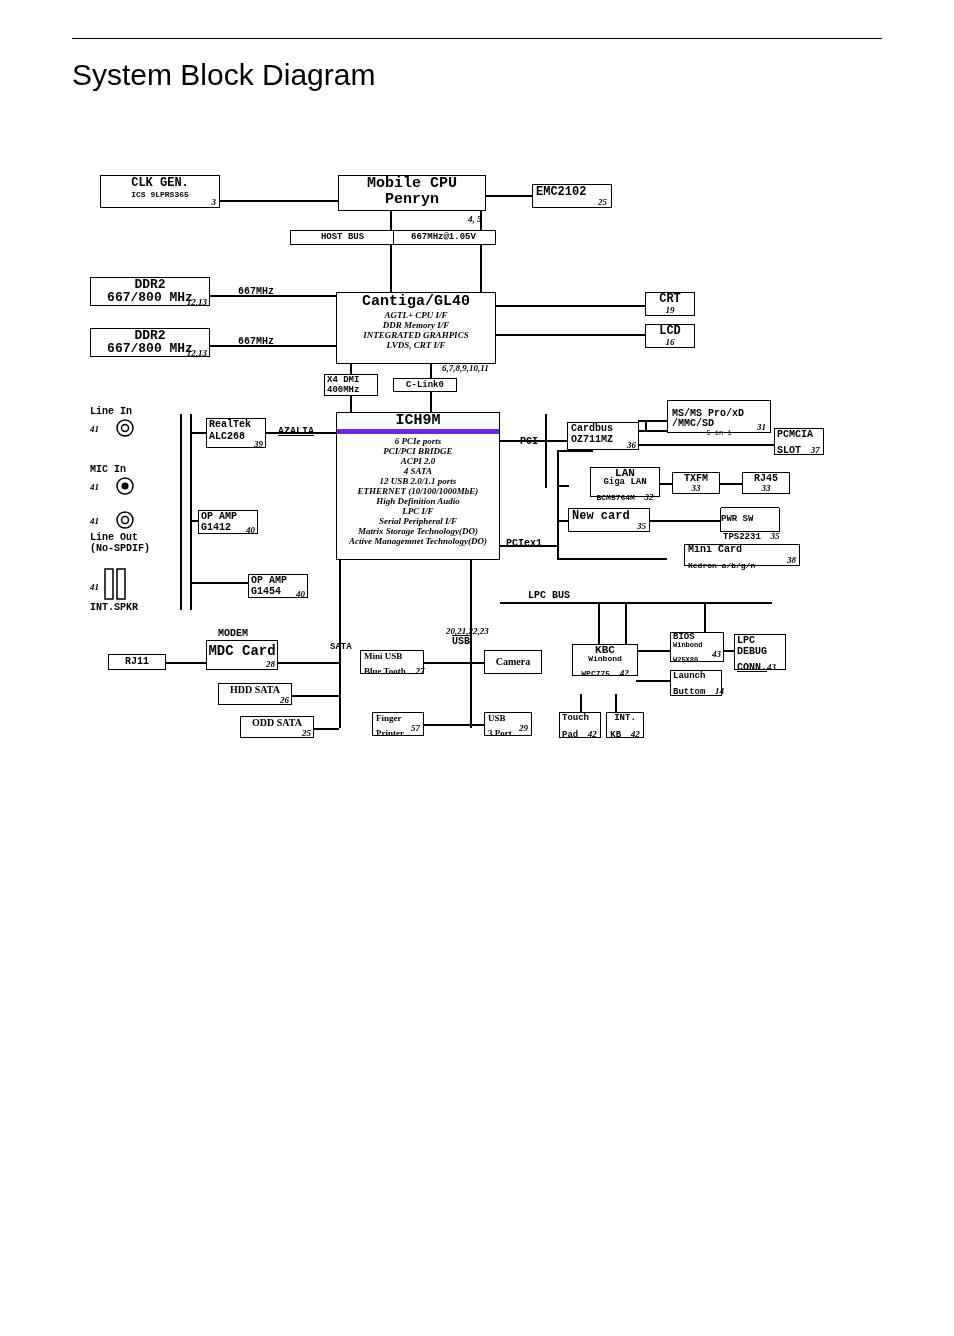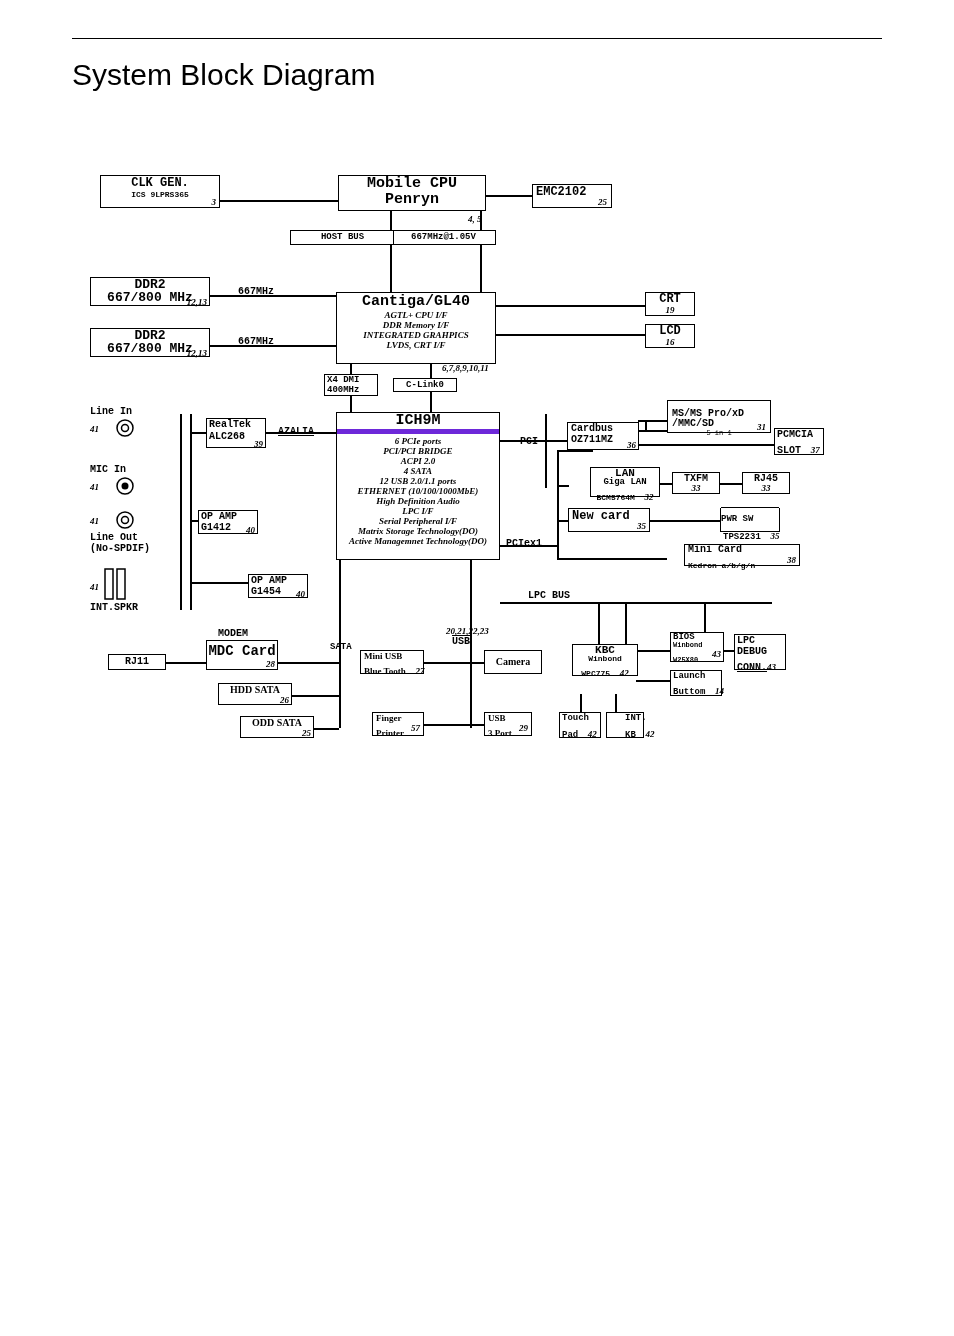--- a/index.html
+++ b/index.html
@@ -434,21 +434,21 @@
         <span class="note" style="position:static;">14</span>
       </div>
     </div>
     <div class="box" style="left:469px; top:562px; width:42px; height:26px; text-align:left; padding:0 2px;">
       <div class="bold" style="font-size:9px;line-height:11px;">Touch</div>
       <div>
         <span class="bold" style="font-size:9px;">Pad</span>
         <span class="note" style="position:static;">42</span>
       </div>
     </div>
-    <div class="box" style="left:516px; top:562px; width:38px; height:26px; text-align:left; padding:0 18px;">
+    <div class="box" style="left:516px; top:562px; width:38px; height:26px; text-align:center; padding:0 2px;">
       <div class="bold" style="font-size:9px;line-height:11px;">INT.</div>
       <div>
         <span class="bold" style="font-size:9px;">KB</span>
         <span class="note" style="position:static;">42</span>
       </div>
     </div>
 
   </div>
 
   <div class="rule bottom-rule"></div>

